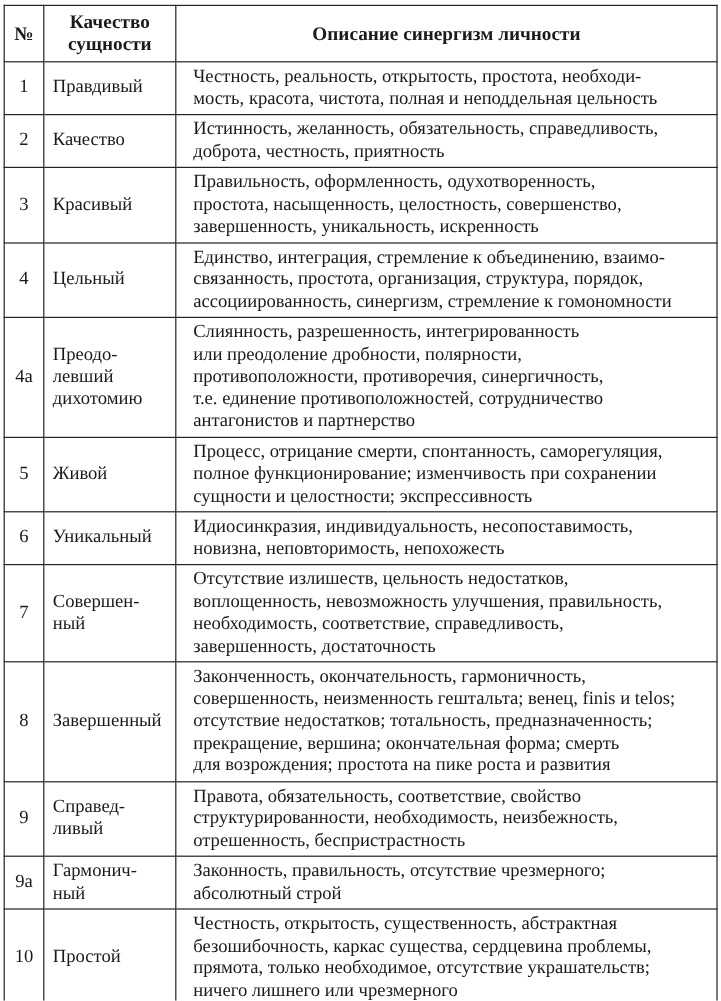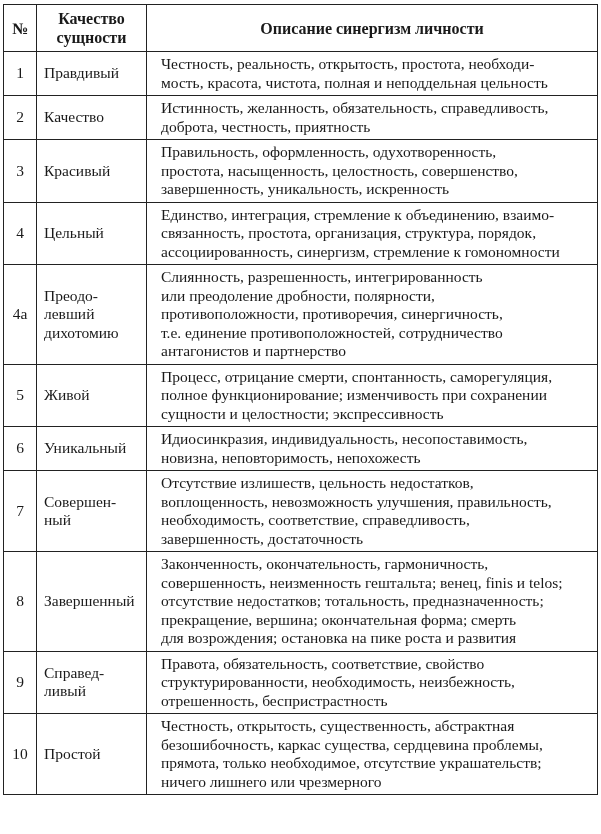--- a/index.html
+++ b/index.html
@@ -136,29 +136,36 @@
 необходимость, соответствие, справедливость,
 завершенность, достаточность</td>
         </tr>
         <tr>
           <td class="num">8</td>
           <td class="quality">Завершенный</td>
           <td class="description">Законченность, окончательность, гармоничность,
 совершенность, неизменность гештальта; венец, finis и telos;
 отсутствие недостатков; тотальность, предназначенность;
 прекращение, вершина; окончательная форма; смерть
-для возрождения; остановка на пике роста и развития</td>
+для возрождения; простота на пике роста и развития</td>
         </tr>
         <tr>
           <td class="num">9</td>
           <td class="quality">Справед-
 ливый</td>
           <td class="description">Правота, обязательность, соответствие, свойство
 структурированности, необходимость, неизбежность,
 отрешенность, беспристрастность</td>
+        </tr>
+        <tr>
+          <td class="num">9а</td>
+          <td class="quality">Гармонич-
+ный</td>
+          <td class="description">Законность, правильность, отсутствие чрезмерного;
+абсолютный строй</td>
         </tr>
         <tr>
           <td class="num">10</td>
           <td class="quality">Простой</td>
           <td class="description">Честность, открытость, существенность, абстрактная
 безошибочность, каркас существа, сердцевина проблемы,
 прямота, только необходимое, отсутствие украшательств;
 ничего лишнего или чрезмерного</td>
         </tr>
       </tbody>

